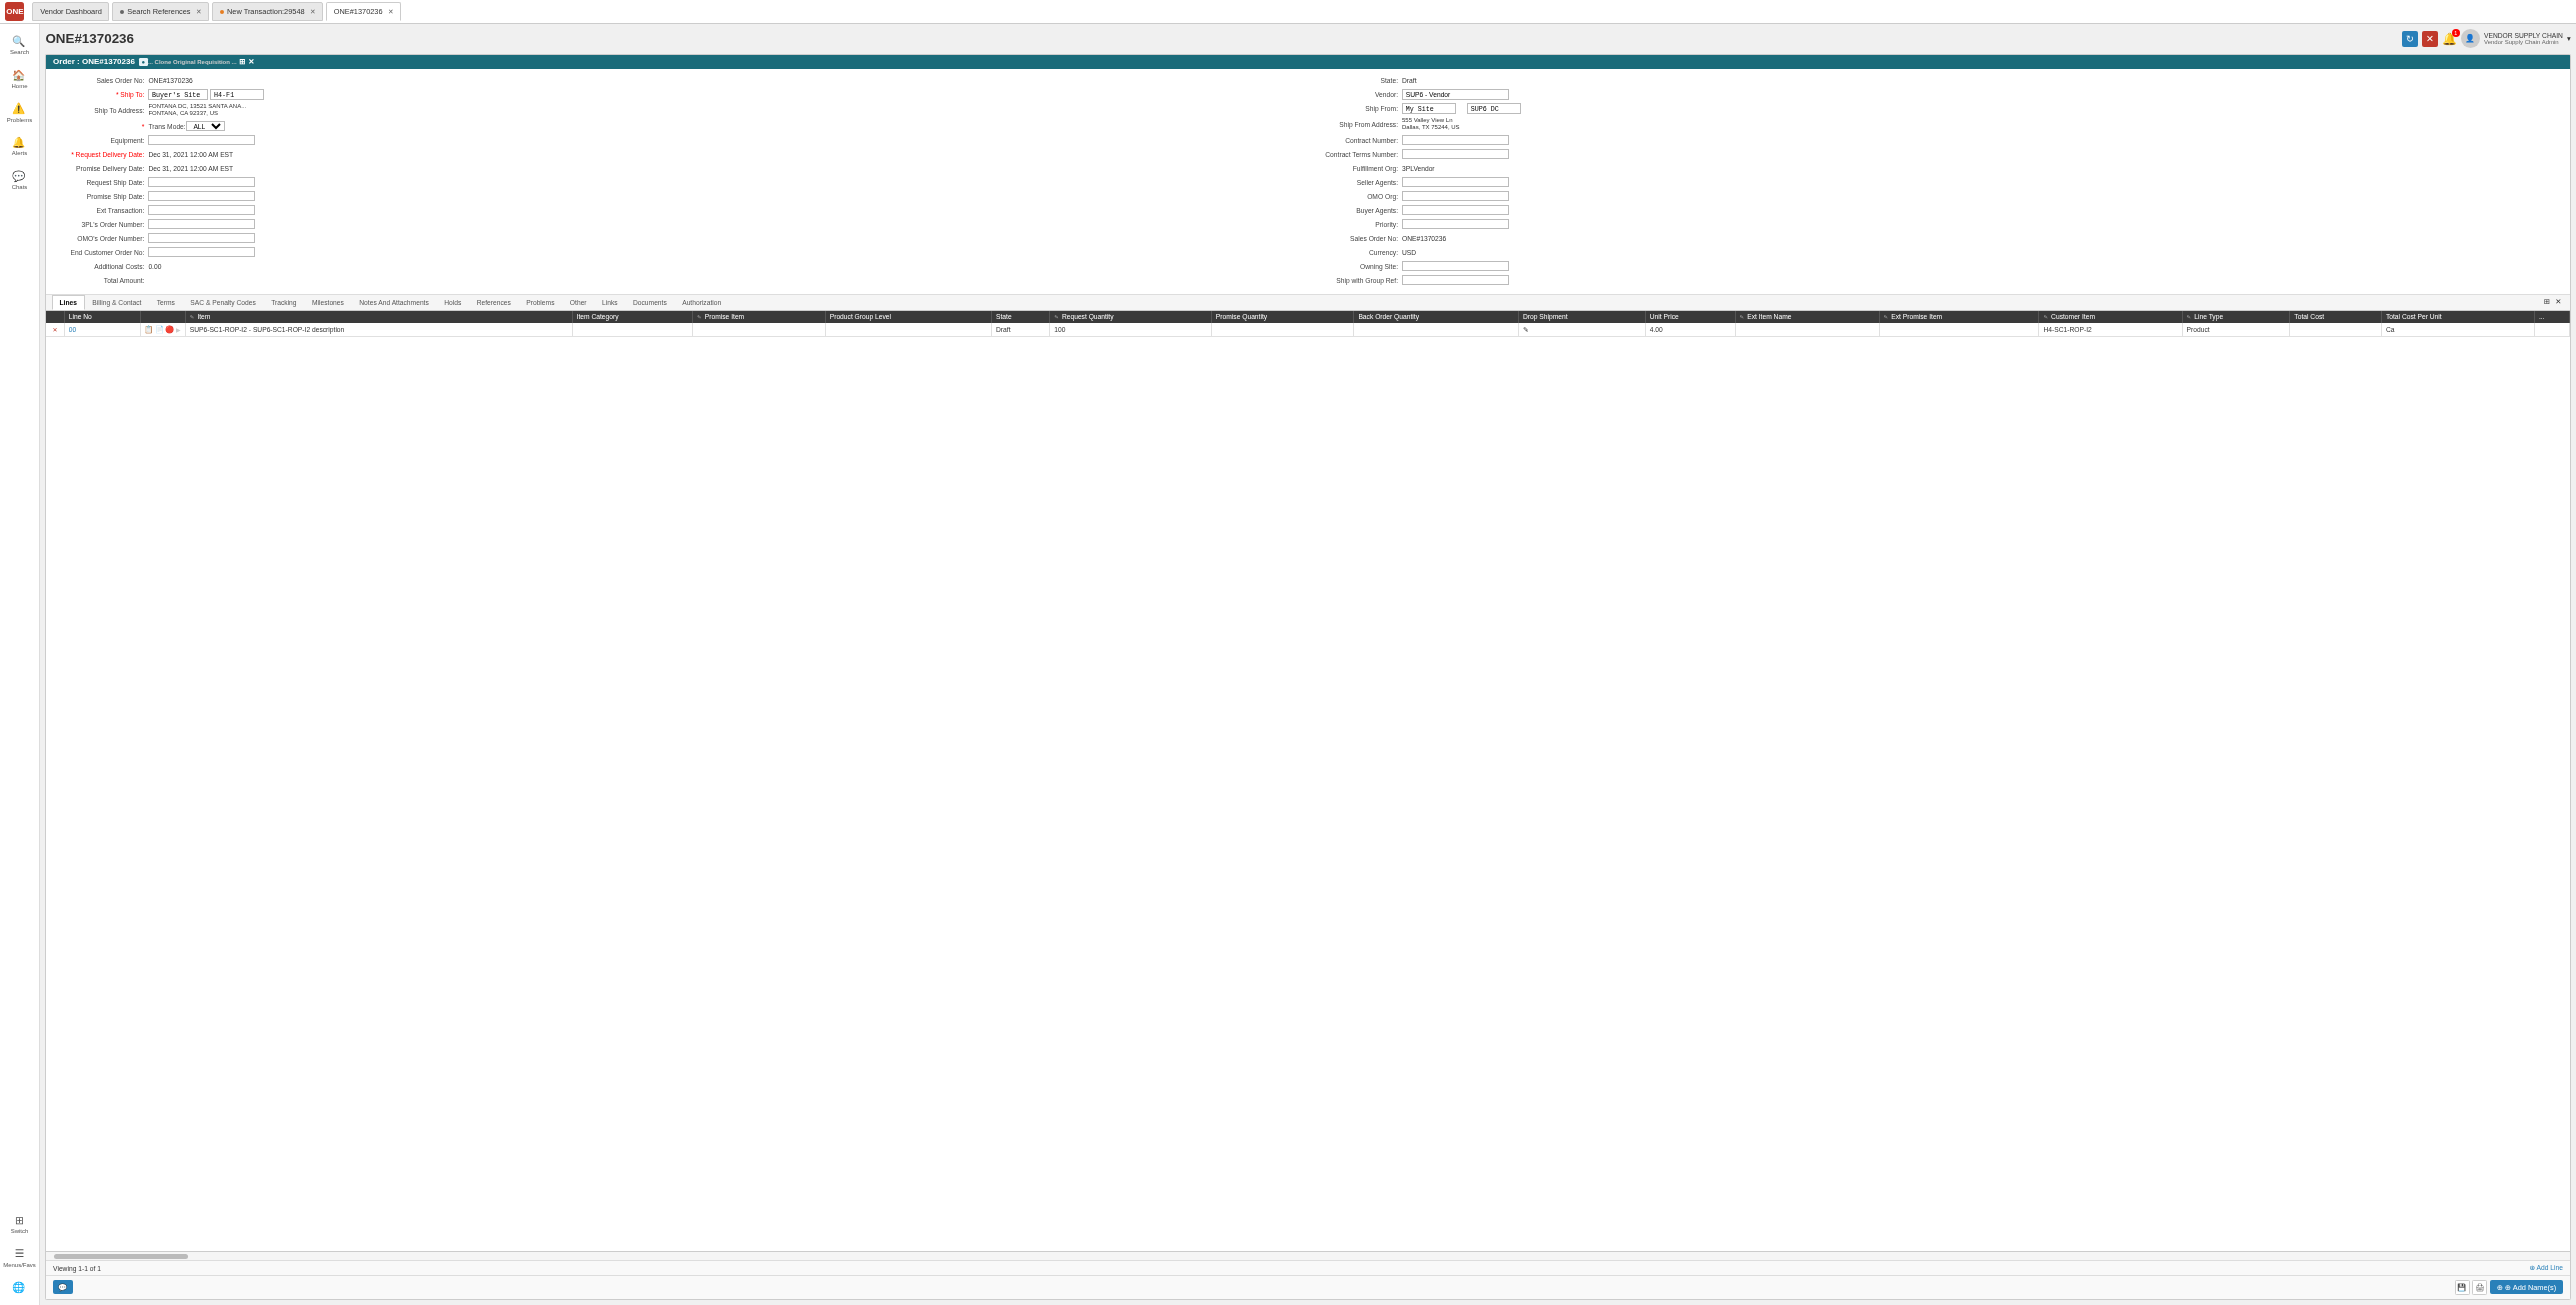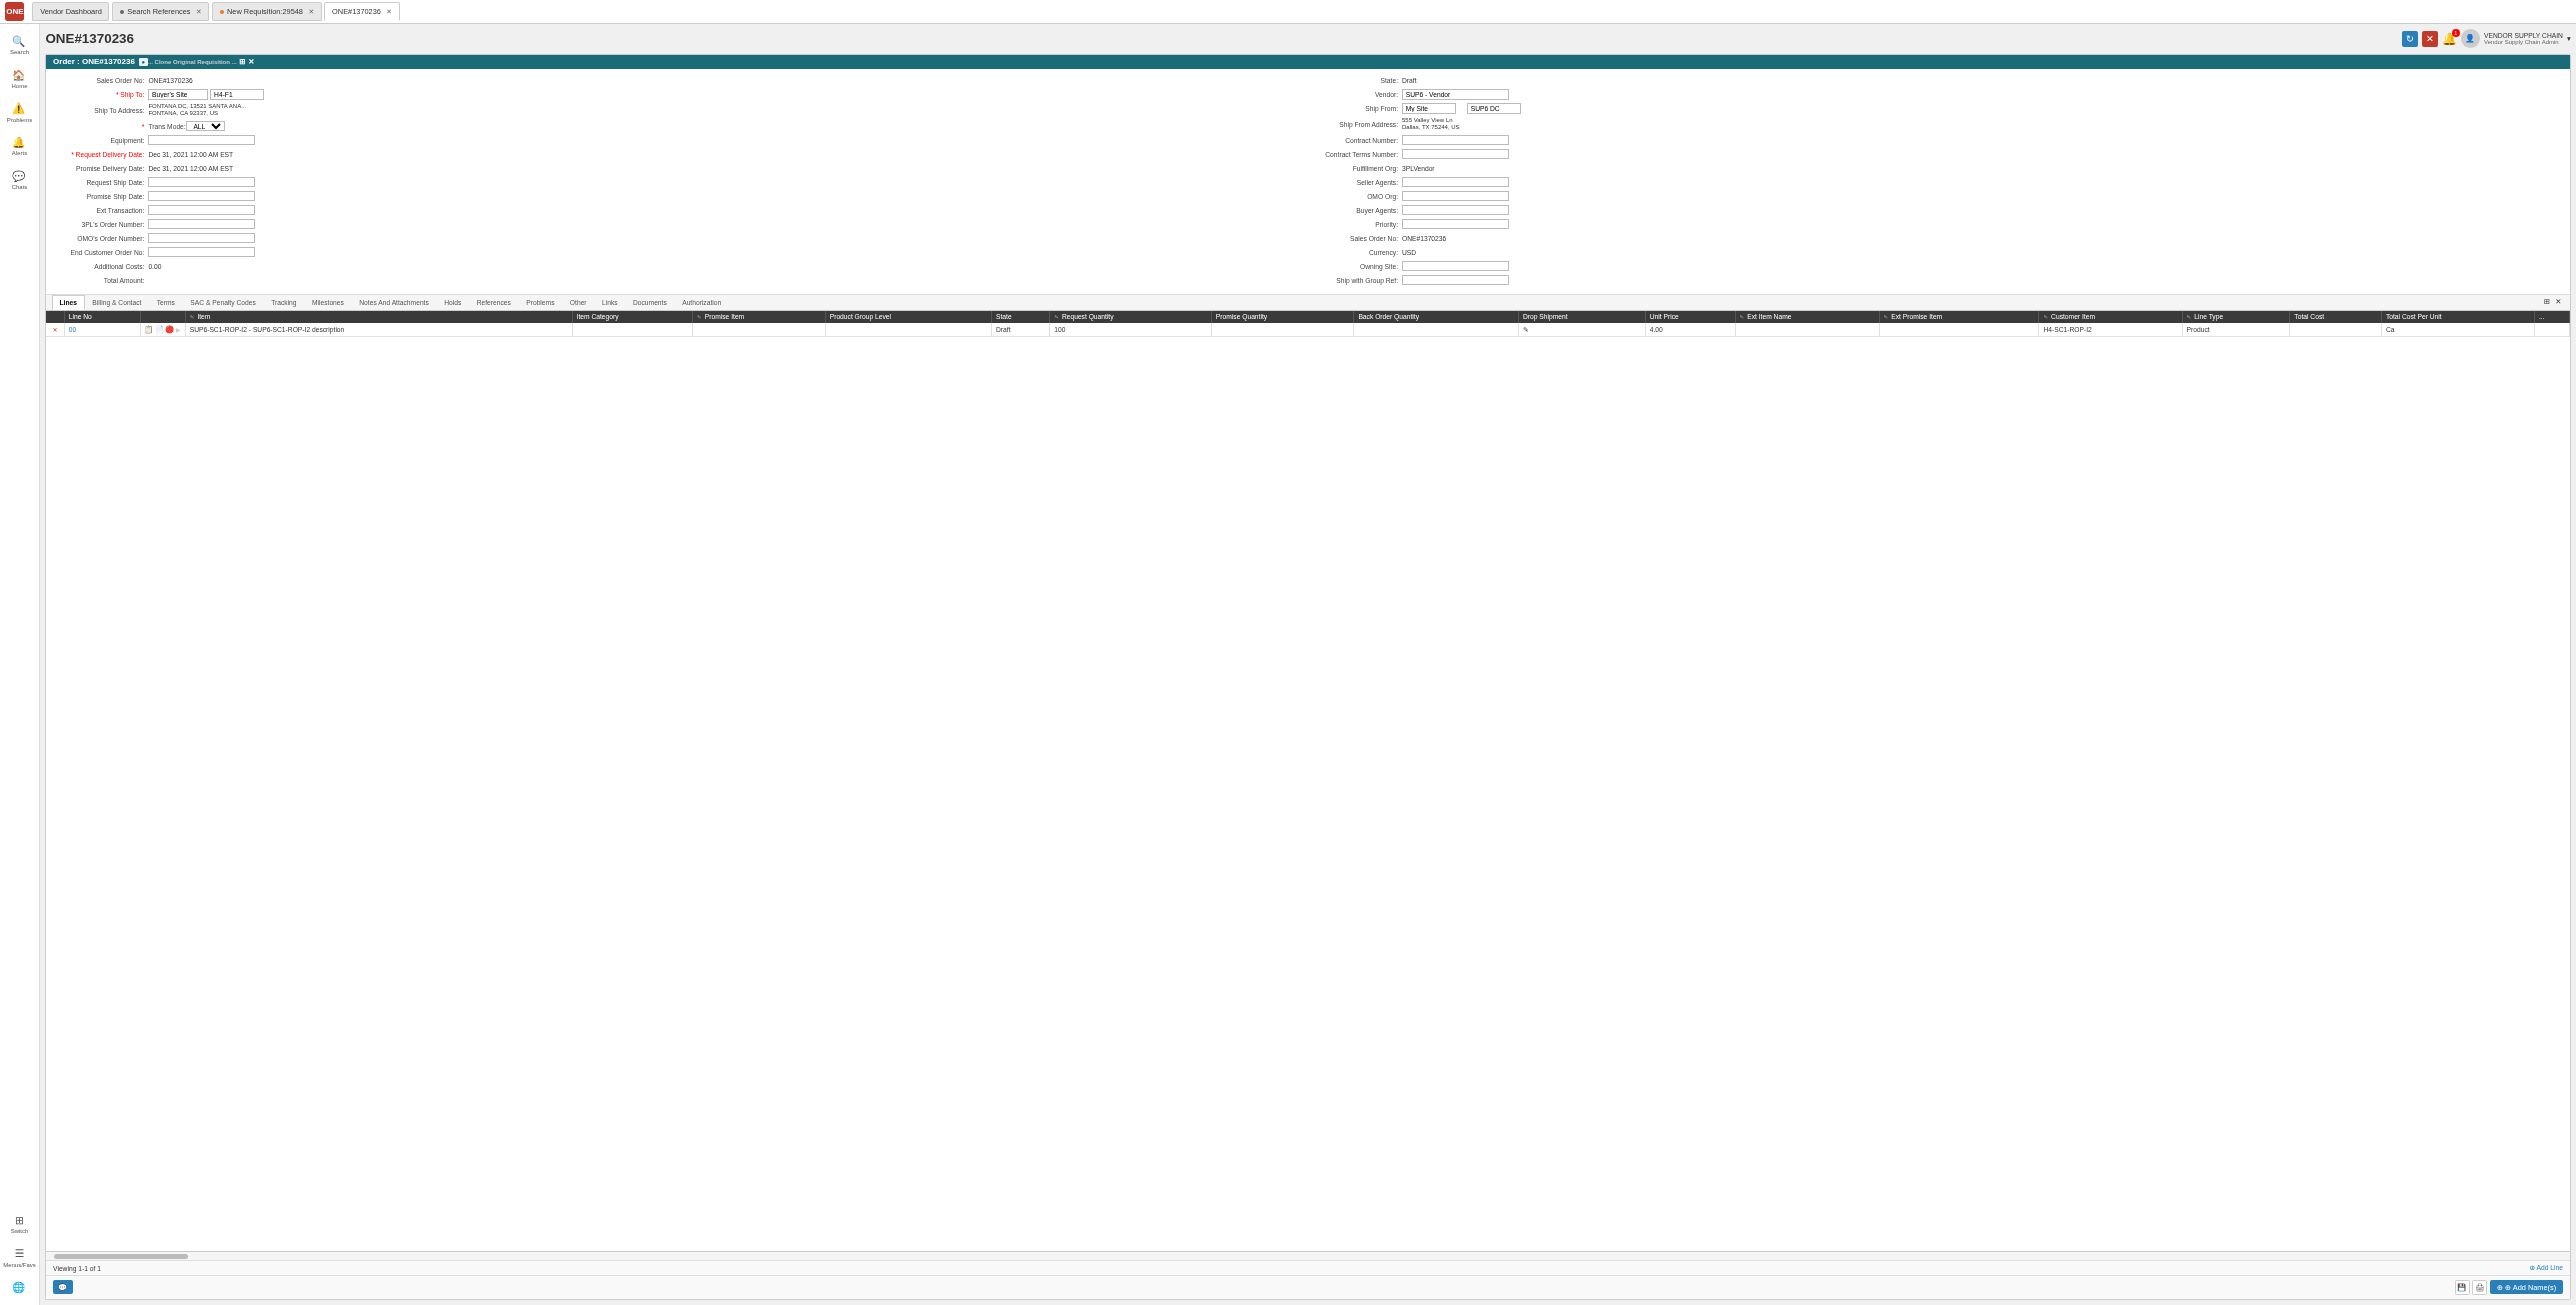--- a/index.html
+++ b/index.html
@@ -210,20 +210,21 @@
       color: #333;
       font-size: 6.7px;
     }
     .form-input {
       background: #fff;
       border: 0.7px solid #bbb;
       padding: 0.7px 2.7px;
       font-size: 6.7px;
       min-width: 54px;
       height: 10.7px;
+      font-family: Liberation Mono, monospace;
     }
     .form-input-wide {
       background: #fff;
       border: 0.7px solid #bbb;
       padding: 0.7px 2.7px;
       font-size: 6.7px;
       width: 107px;
       height: 10.7px;
     }
     .form-select {
@@ -398,21 +399,21 @@
   <div class="tab-item">
     <span>Vendor Dashboard</span>
   </div>
   <div class="tab-item">
     <span class="tab-dot"></span>
     <span>Search References</span>
     <span class="tab-close">✕</span>
   </div>
   <div class="tab-item">
     <span class="tab-dot orange"></span>
-    <span>New Requisition:29548</span>
+    <span>New Transaction:29548</span>
     <span class="tab-close">✕</span>
   </div>
   <div class="tab-item active">
     <span>ONE#1370236</span>
     <span class="tab-close">✕</span>
   </div>
 </div>
 
 <div class="main-layout">
 

